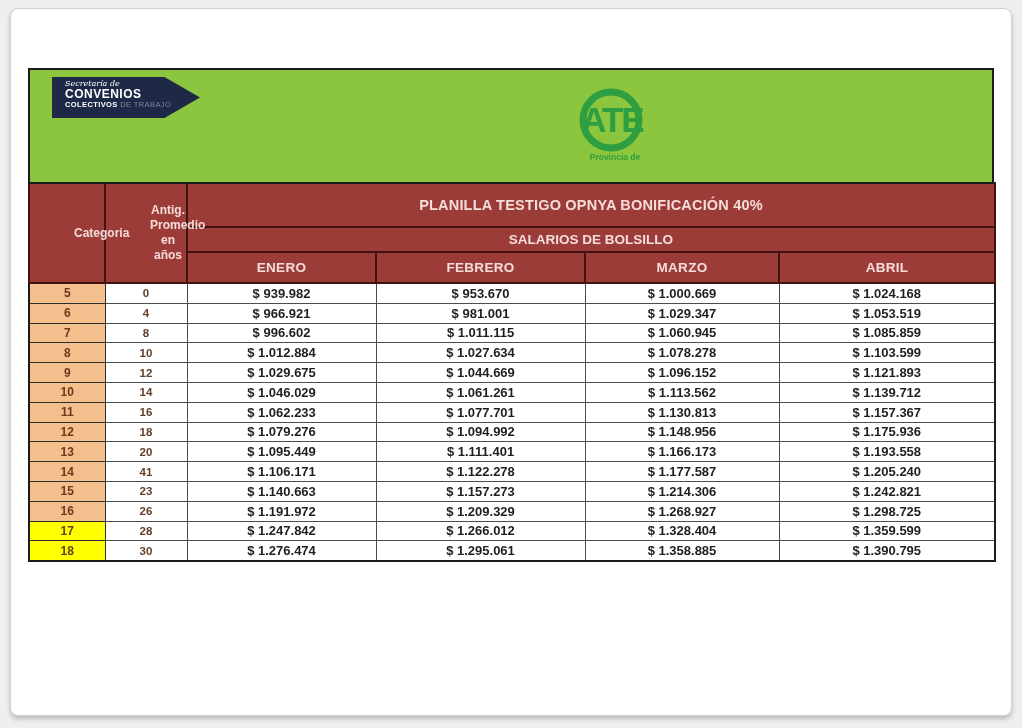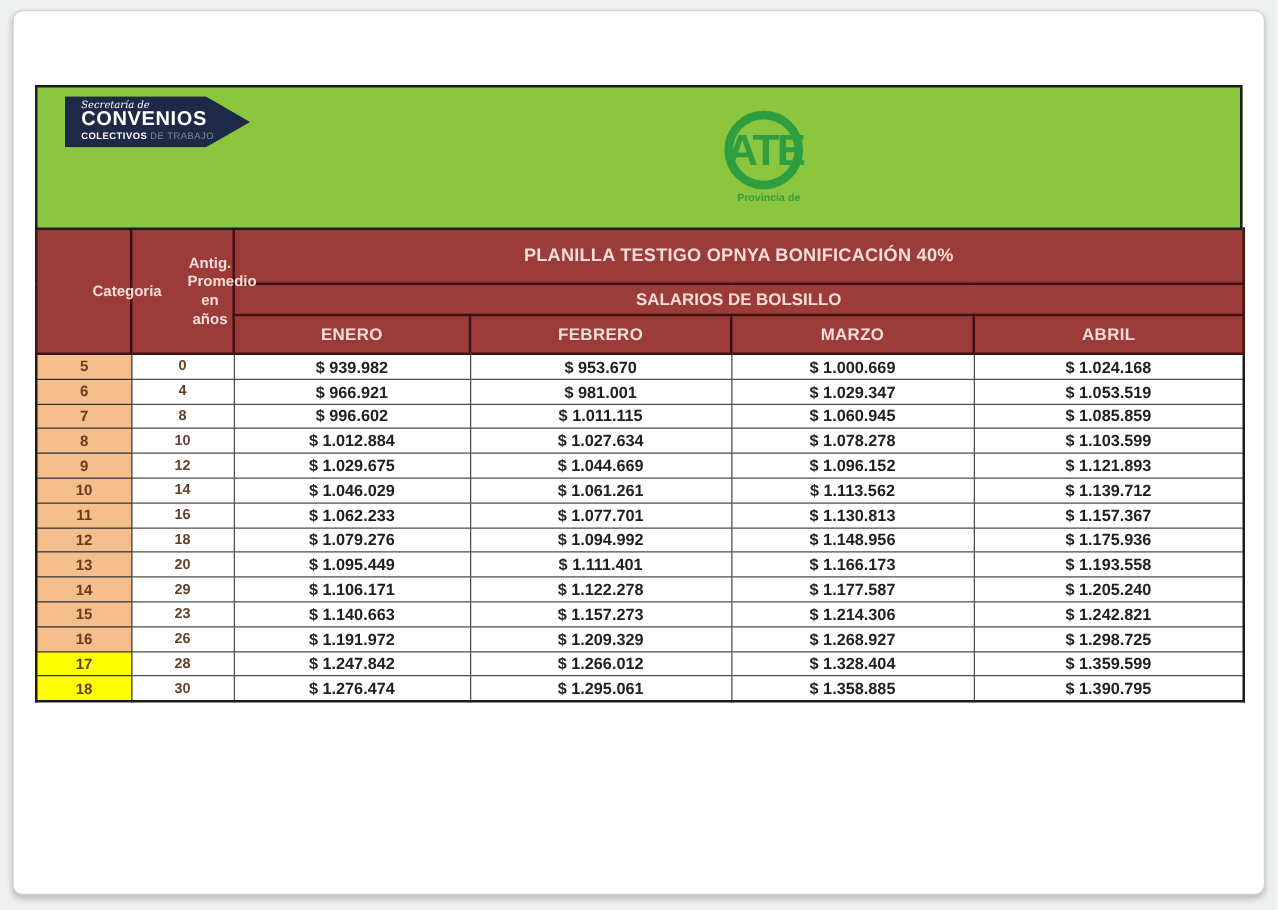--- a/index.html
+++ b/index.html
@@ -23,21 +23,21 @@
     background:#8cc63e;border:2px solid #1c1c1c;
   }
   .badge{
     position:absolute;left:22px;top:7px;width:148px;height:41px;
     background:#1d2947;color:#ffffff;
     clip-path:polygon(0 0,76% 0,100% 50%,76% 100%,0 100%);
     padding:3px 0 3px 13px;box-sizing:border-box;
     line-height:1.05;
   }
   .badge .b1{font-family:"DejaVu Serif", serif;font-style:italic;font-size:8px;}
-  .badge .b2{font-size:16px;font-weight:bold;letter-spacing:.5px;}
+  .badge .b2{font-size:12px;font-weight:bold;letter-spacing:.5px;}
   .badge .b3{font-size:7.5px;font-weight:bold;letter-spacing:.4px;}
   .badge .b3 .muted{color:#7e88a0;font-weight:normal;}
   .ate{
     position:absolute;left:500px;top:16px;width:170px;
     text-align:center;color:#2f9e41;line-height:1;
   }
   .ate .prov{font-size:8.5px;font-weight:bold;margin-top:-6px;}
   .ate .ba{font-size:19px;font-weight:bold;letter-spacing:.5px;margin-top:1px;}
 
   
@@ -186,21 +186,21 @@
           <tr>
             <td class="cat hl-peach">13</td>
             <td class="sen">20</td>
             <td class="val">$ 1.095.449</td>
             <td class="val">$ 1.111.401</td>
             <td class="val">$ 1.166.173</td>
             <td class="val">$ 1.193.558</td>
           </tr>
           <tr>
             <td class="cat hl-peach">14</td>
-            <td class="sen">29</td>
+            <td class="sen">41</td>
             <td class="val">$ 1.106.171</td>
             <td class="val">$ 1.122.278</td>
             <td class="val">$ 1.177.587</td>
             <td class="val">$ 1.205.240</td>
           </tr>
           <tr>
             <td class="cat hl-peach">15</td>
             <td class="sen">23</td>
             <td class="val">$ 1.140.663</td>
             <td class="val">$ 1.157.273</td>

